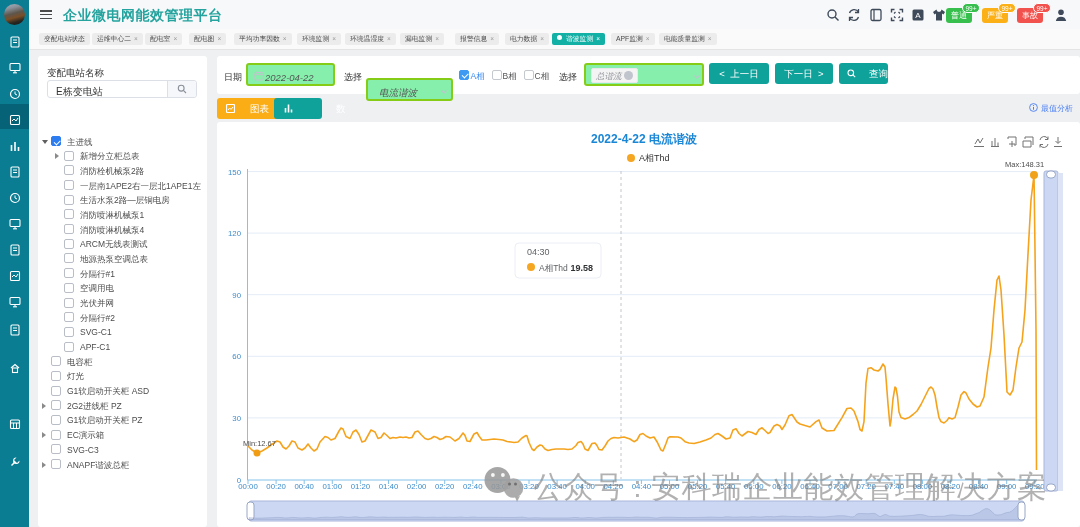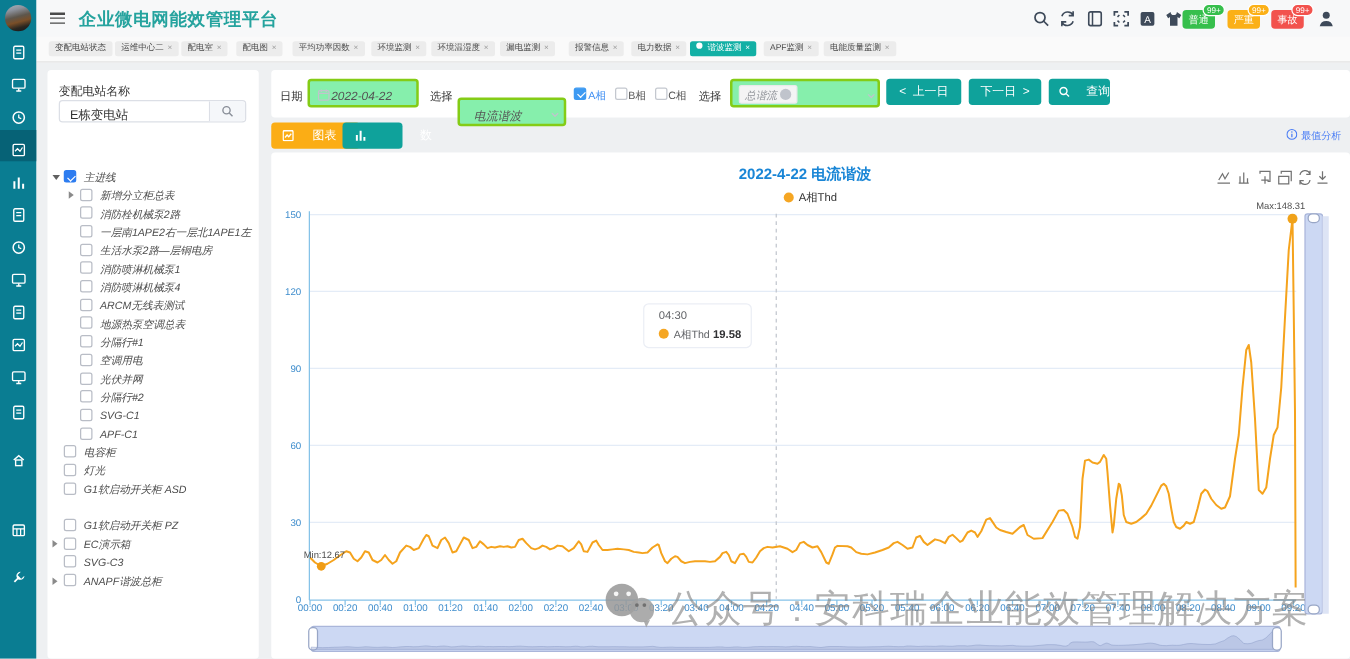--- a/index.html
+++ b/index.html
@@ -24,21 +24,21 @@
 .tab.act .tx { color:#fff; }
 .tab .dot { display:inline-block; width:5px; height:5px; background:#fff; border-radius:50%; margin-right:4px; vertical-align:1px; }
 
 #lpanel { position:absolute; left:38px; top:56px; width:169px; height:471px; background:#fff; border-radius:3px; z-index:3; }
 #lpanel .lab { position:absolute; left:9px; top:11px; font-size:9.5px; color:#333; }
 #lpanel .sinput { position:absolute; left:9px; top:24px; width:150px; height:18px; border:1px solid #dcdfe6; border-radius:3px; background:#fff; }
 #lpanel .sinput .txt { position:absolute; left:8px; top:4px; font-size:10px; color:#333; }
 #lpanel .sbtn { position:absolute; right:0; top:0; width:29px; height:16px; border-left:1px solid #dcdfe6; background:#f5f7fa; border-radius:0 3px 3px 0; }
 #lpanel .finput { position:absolute; left:9px; top:50px; width:152px; height:20px; border:1px solid #dcdfe6; border-radius:3px; background:#fff; }
 #lpanel .finput .ph { position:absolute; left:8px; top:5px; font-size:9.5px; color:#bdbfc5; }
-.trow { position:absolute; left:0; width:169px; height:14.7px;font-style:italic; }
+.trow { position:absolute; left:0; width:169px; height:14.7px; }
 .caret { position:absolute; top:4.5px; width:0; height:0; border-top:3px solid transparent; border-bottom:3px solid transparent; border-left:4px solid #8a8a8a; }
 .caret.cv { border-left:3px solid transparent; border-right:3px solid transparent; border-top:4px solid #606060; border-bottom:none; top:5.5px; }
 
 .cb { position:absolute; top:2px; width:10px; height:10px; border:1px solid #b9bdc6; border-radius:2px; background:#fff; font-size:8px; color:#fff; text-align:center; line-height:9px; }
 .cb.on { background:#2d7cf0; border-color:#2d7cf0; } .cb.on:after { content:""; position:absolute; left:2px; top:2.5px; width:5px; height:2.5px; border-left:1.5px solid #fff; border-bottom:1.5px solid #fff; transform:rotate(-45deg); }
 .tl { position:absolute; top:2.5px; font-size:8.5px; color:#4c4c4c; white-space:nowrap; padding-left:4px; }
 
 #fcard { position:absolute; left:217px; top:56px; width:863px; height:38px; background:#fff; border-radius:3px; z-index:3; }
 #fcard .flab { position:absolute; top:14.5px; font-size:9px; color:#333; }
 .inbox { position:absolute; top:7px; height:23px; border:2px solid #84cc16; border-radius:3px; background:#86efac;font-style:italic; }
@@ -266,20 +266,25 @@
         <span class="cb" style="left:13px"></span>
         <span class="tl" style="left:25px">电容柜</span>
       </div>
 <div class="trow" style="top:234.9px">
         <span class="cb" style="left:13px"></span>
         <span class="tl" style="left:25px">灯光</span>
       </div>
 <div class="trow" style="top:249.6px">
         <span class="cb" style="left:13px"></span>
         <span class="tl" style="left:25px">G1软启动开关柜 ASD</span>
+      </div>
+<div class="trow" style="top:264.2px">
+        <span class="caret" style="left:4px"></span>
+        <span class="cb" style="left:13px"></span>
+        <span class="tl" style="left:25px">2G2进线柜 PZ</span>
       </div>
 <div class="trow" style="top:278.9px">
         <span class="cb" style="left:13px"></span>
         <span class="tl" style="left:25px">G1软启动开关柜 PZ</span>
       </div>
 <div class="trow" style="top:293.6px">
         <span class="caret" style="left:4px"></span>
         <span class="cb" style="left:13px"></span>
         <span class="tl" style="left:25px">EC演示箱</span>
       </div>

